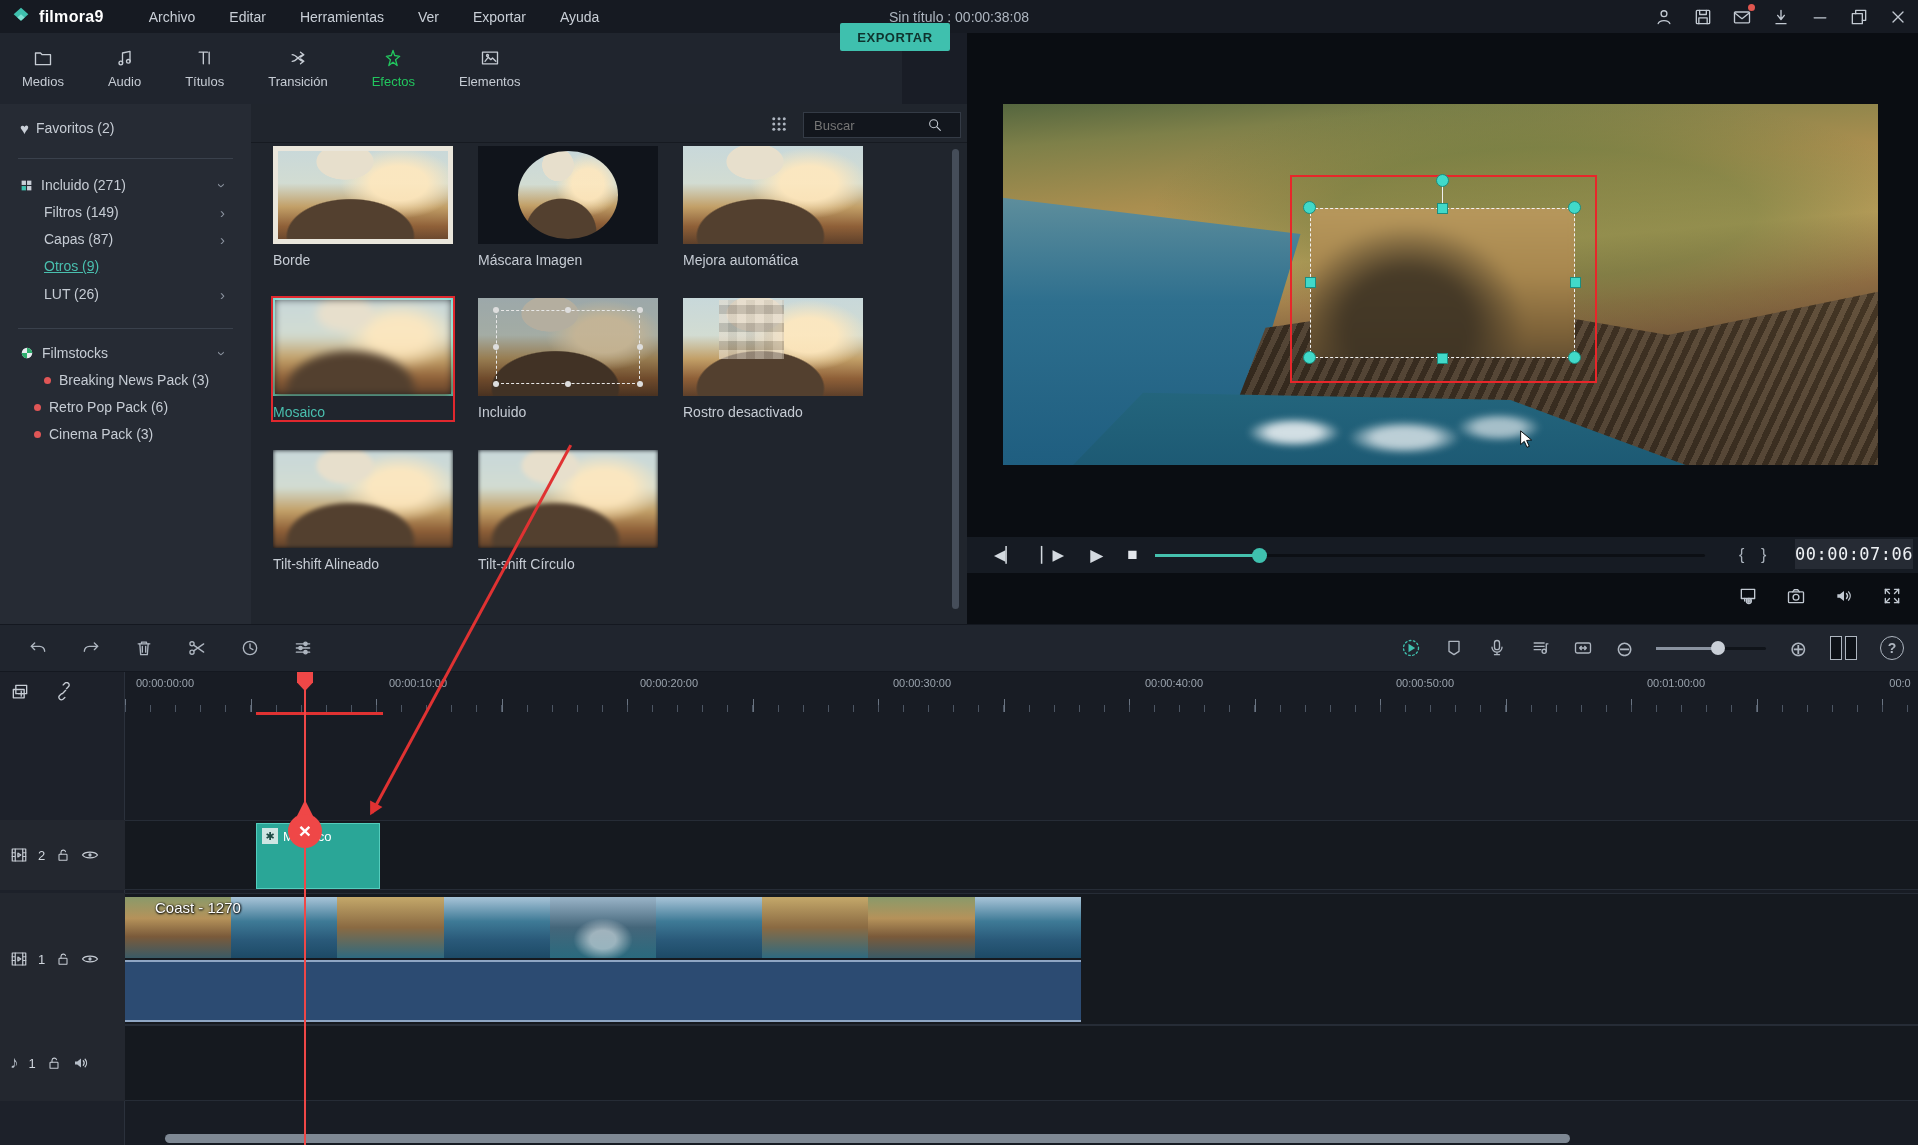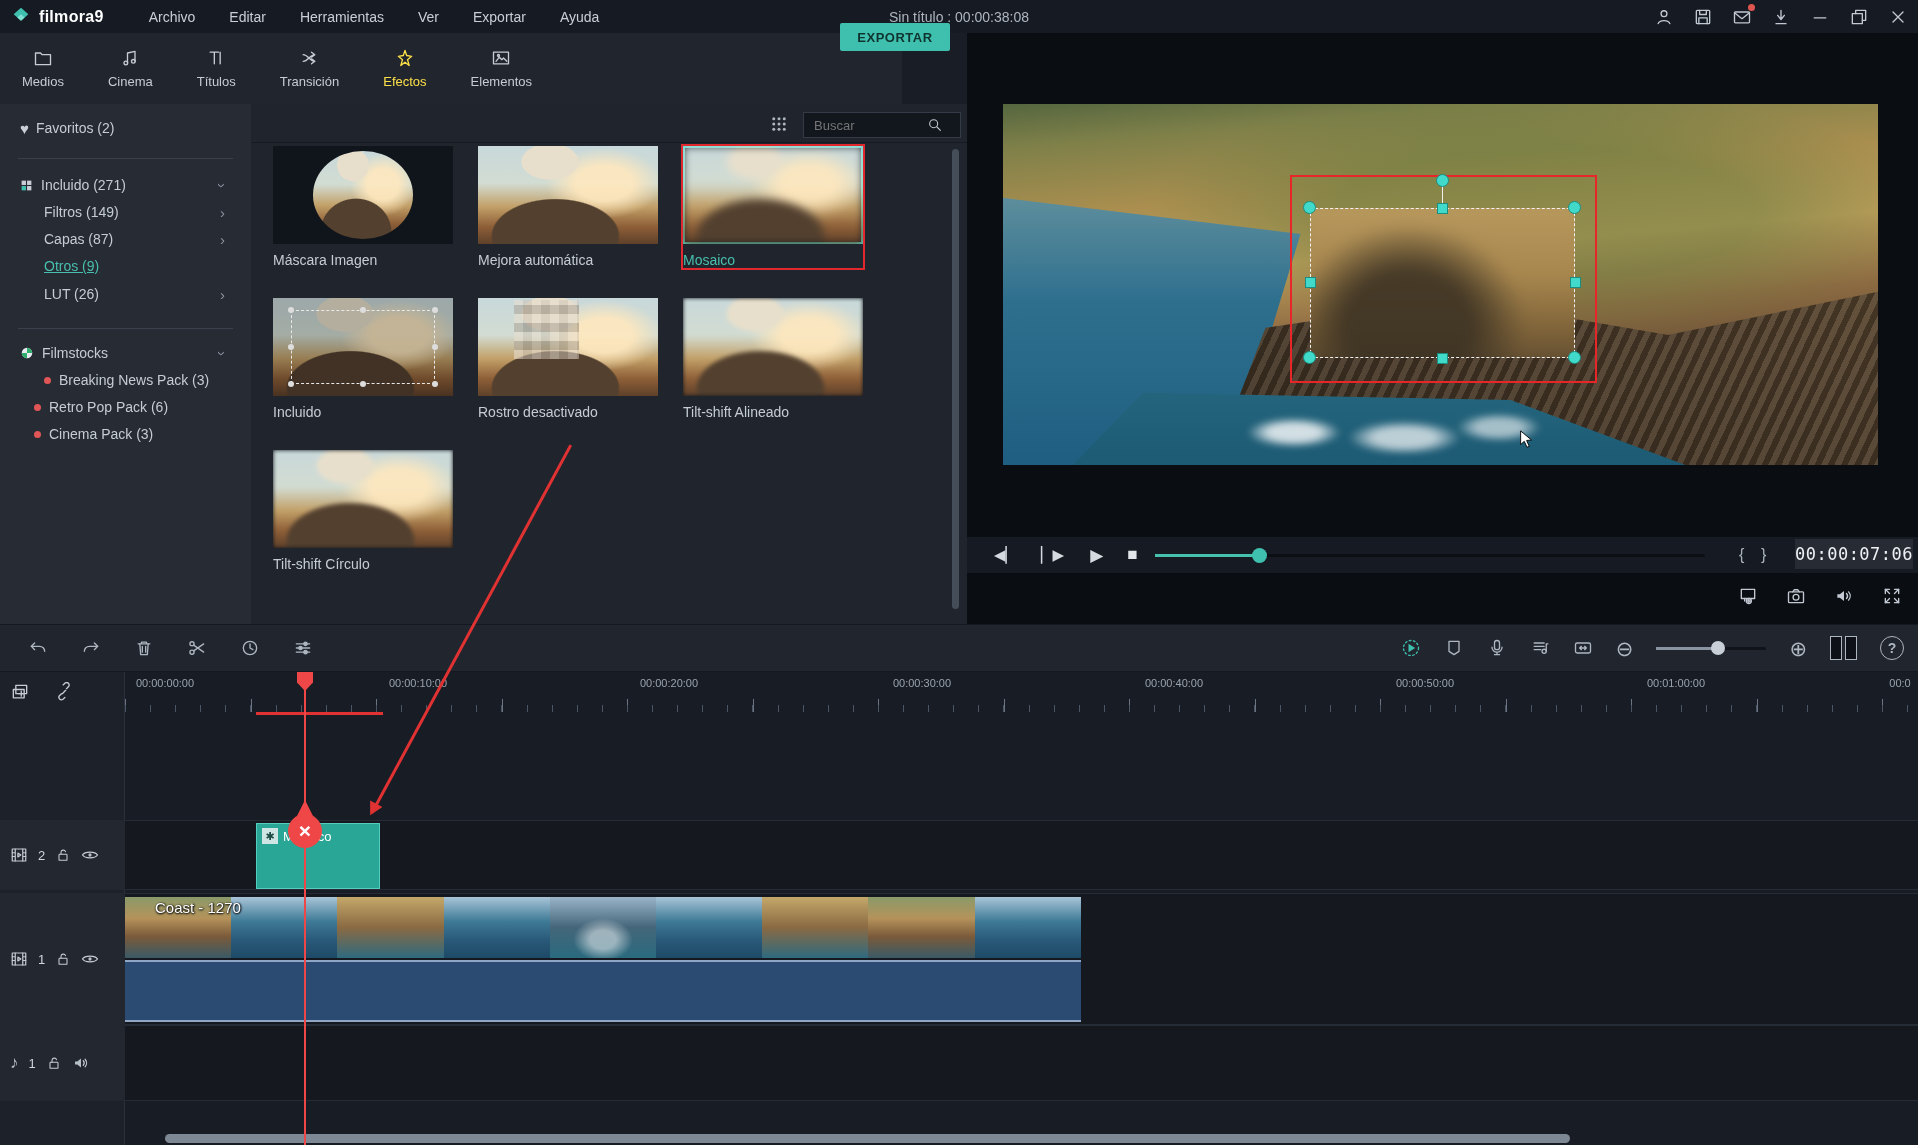--- a/index.html
+++ b/index.html
@@ -9,21 +9,21 @@
   .i{width:20px;height:20px;stroke:currentColor;fill:none;stroke-width:1.6;stroke-linecap:round;stroke-linejoin:round;display:block;}
   
   .titlebar{position:absolute;left:0;top:0;width:1918px;height:33px;background:#161a22;display:flex;align-items:center;}
   .logo-txt{font-weight:bold;font-size:16px;color:#fff;margin-left:7px;letter-spacing:.3px;}
   .menu-item{margin:0 17px;font-size:14px;color:#c9cfd7;cursor:default;}
   .win-title{position:absolute;left:0;right:0;text-align:center;color:#aeb6c0;font-size:14px;pointer-events:none;}
   .tb-icons{position:absolute;right:10px;top:0;height:33px;display:flex;align-items:center;gap:19px;color:#c2c9d2;}
   
   .tabbar{position:absolute;left:0;top:33px;width:902px;height:71px;background:#20252e;border-bottom:1px solid #171b23;display:flex;}
   .tab{height:100%;display:flex;flex-direction:column;align-items:center;justify-content:center;gap:6px;padding:0 22px;font-size:13px;color:#c6ccd4;}
-  .tab.active{color:#fde047;border-bottom:2px solid #45c1ae;}
+  .tab.active{color:#22c55e;border-bottom:2px solid #45c1ae;}
   .export-btn{position:absolute;left:840px;top:23px;width:110px;height:28px;background:#3fc0ae;color:#0f332e;
       font-weight:bold;font-size:13px;display:flex;align-items:center;justify-content:center;border-radius:2px;letter-spacing:.5px;}
   
   .sidebar{position:absolute;left:0;top:104px;width:251px;height:520px;background:#262b34;border-right:1px solid #161a21;}
   .srow{position:absolute;left:0;width:251px;height:26px;display:flex;align-items:center;padding-left:20px;box-sizing:border-box;font-size:14px;color:#c6ccd4;}
   .srow .chev{position:absolute;right:26px;color:#8b939f;font-size:15px;}
   .chev-d{display:inline-block;transform:rotate(90deg);}
   .sub{padding-left:44px;}
   .sel-teal{color:#49bfae;text-decoration:underline;}
   .dot{width:7px;height:7px;border-radius:50%;background:#e05656;margin-right:8px;flex:0 0 auto;}
@@ -192,21 +192,21 @@
           <path d="M3 6 h6 l2 2 h10 v12 H3 Z"></path>
         </svg>
       <span>Medios</span>
     </div>
     <div class="tab">
       <svg class="i" viewBox="0 0 24 24">
           <path d="M9 18 V6 l9-2 v12"></path>
           <circle cx="7" cy="18" r="2.2"></circle>
           <circle cx="16" cy="16" r="2.2"></circle>
         </svg>
-      <span>Cinema</span>
+      <span>Audio</span>
     </div>
     <div class="tab">
       <svg class="i" viewBox="0 0 24 24">
           <path d="M5 5 h10 M10 5 v14 M17 5 v14"></path>
         </svg>
       <span>Títulos</span>
     </div>
     <div class="tab">
       <svg class="i" viewBox="0 0 24 24">
           <path d="M5 16 c6 0 8-8 14-8 M15 5 l4 3-4 3 M5 8 c6 0 8 8 14 8 M15 13 l4 3-4 3"></path>
@@ -301,20 +301,26 @@
     </svg>
     <input class="search" placeholder="Buscar" style="">
     <svg class="i" style="position:absolute;left:676px;top:13px;width:16px;height:16px" viewBox="0 0 24 24">
         <circle cx="10" cy="10" r="6"></circle>
         <path d="M15 15 l5 5"></path>
       </svg>
     <div style="position:absolute;left:0;top:38px;width:716px;height:1px;background:#161a21"></div>
 
     <div class="egrid">
       <div class="ecard">
+        <div class="thumb v-border">
+            <div class="img"></div>
+          </div>
+        <div class="elabel">Borde</div>
+      </div>
+      <div class="ecard">
         <div class="thumb v-ellipse">
             <div class="img"></div>
           </div>
         <div class="elabel">Máscara Imagen</div>
       </div>
       <div class="ecard">
         <div class="thumb">
             <div class="img"></div>
           </div>
         <div class="elabel">Mejora automática</div>

